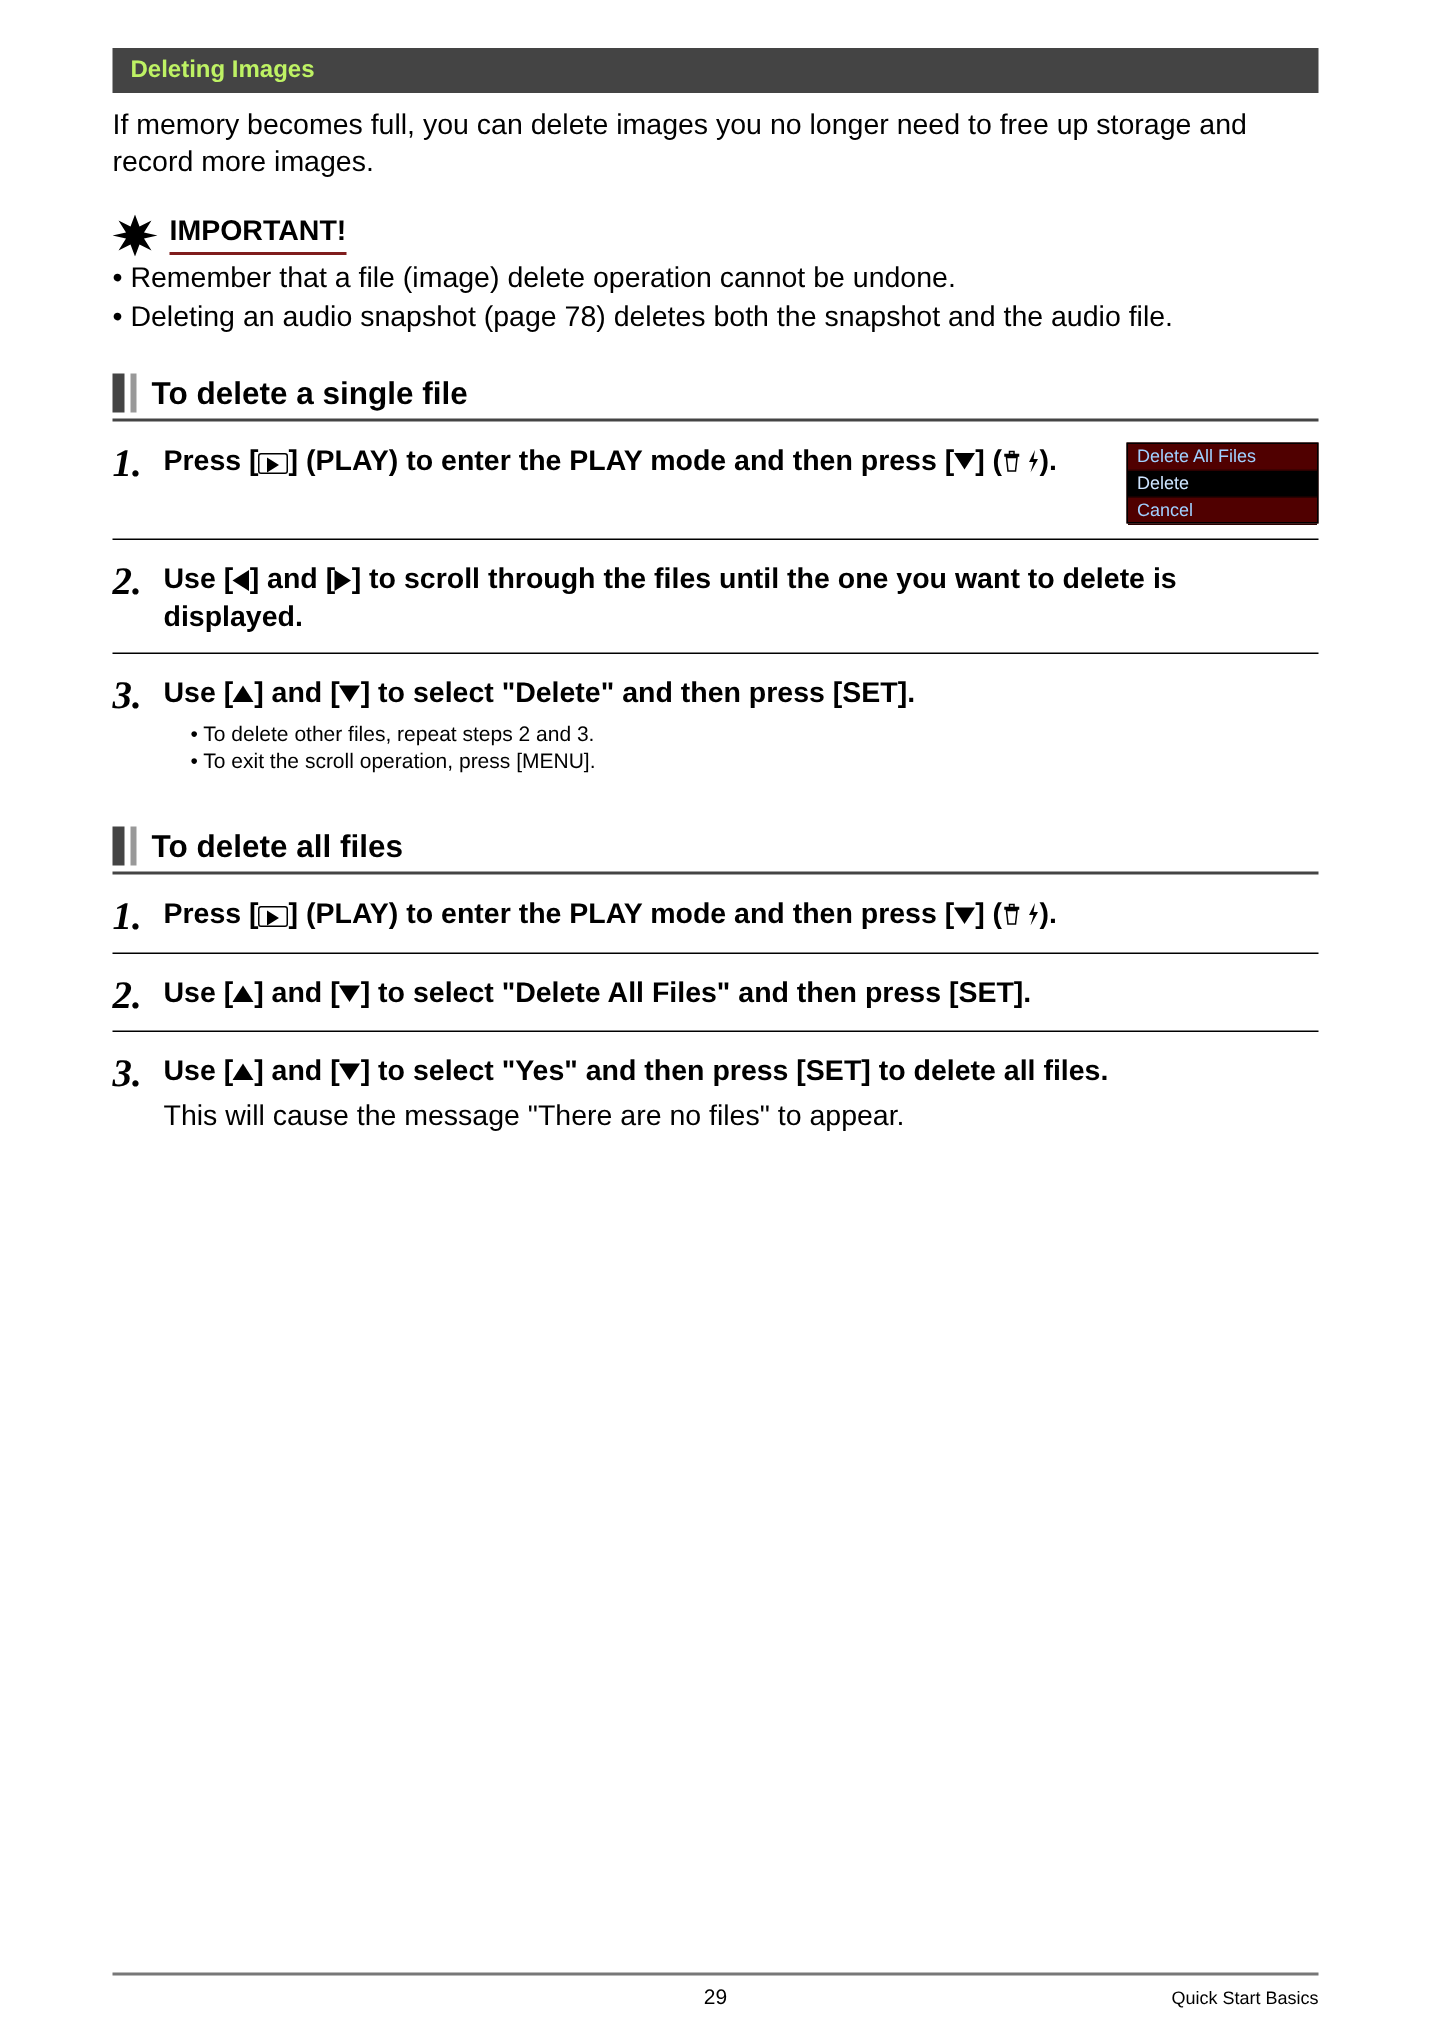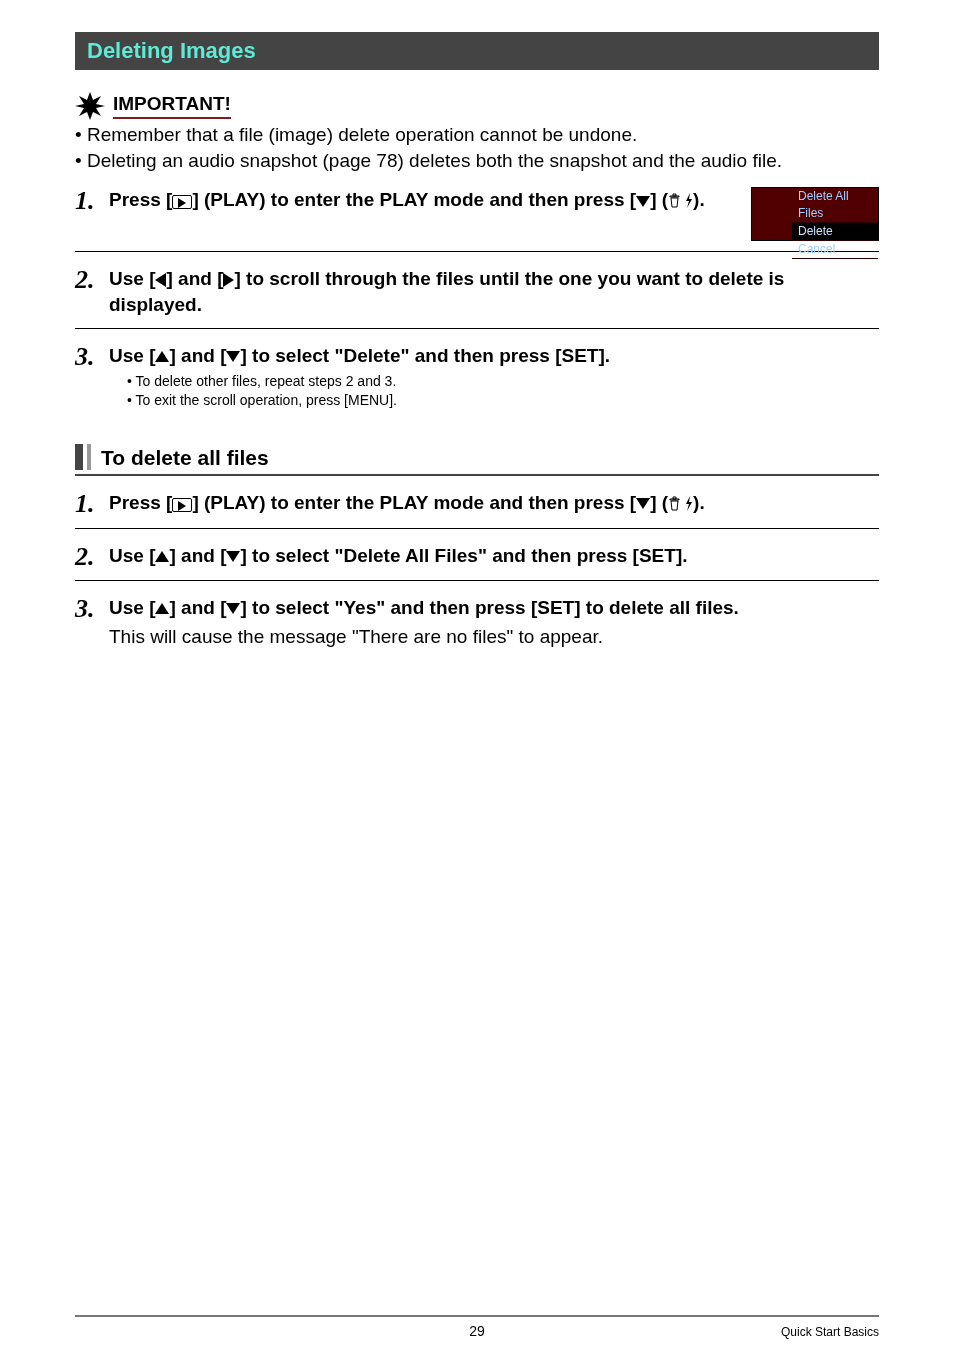--- a/index.html
+++ b/index.html
@@ -11,23 +11,23 @@
     color: #000;
     width: 954px;
     height: 1357px;
     position: relative;
   }
   .page {
     padding: 32px 75px 0 75px;
   }
   .section-hdr {
     background: #444;
-    color: #5eead4;
-    font-weight: bold;
-    font-size: 22px;
+    color: #bef264;
+    font-weight: bold;
+    font-size: 16px;
     padding: 6px 12px;
   }
   .intro {
     font-size: 19px;
     margin-top: 10px;
     line-height: 1.3;
   }
   .important-row {
     margin-top: 22px;
     display: flex;
@@ -149,21 +149,20 @@
   .menu-screenshot {
     width: 128px;
     height: 54px;
     background: #500000;
     border: 1px solid #000;
     font-size: 12px;
     color: #a0d0ff;
     line-height: 17px;
     flex-shrink: 0;
     margin-left: 18px;
-    padding-left: 40px;
   }
   .menu-screenshot div {
     padding: 0 6px;
     border-bottom: 1px solid #2b0000;
   }
   .menu-screenshot .highlight {
     background: #000000;
     color: #cde4ff;
   }
   .footer {
@@ -186,33 +185,39 @@
     font-size: 12px;
   }
 </style>
 </head>
 <body>
 
 <div class="page">
 
   <div class="section-hdr">Deleting Images</div>
 
+  <div class="intro">If memory becomes full, you can delete images you no longer need to free up storage and record more images.</div>
 
   <div class="important-row">
     <svg class="burst-icon" viewBox="0 0 30 28">
       <polygon points="15,0 18,8 26,4 21,12 30,14 21,16 26,24 18,20 15,28 12,20 4,24 9,16 0,14 9,12 4,4 12,8" fill="#000"></polygon>
     </svg>
     <span class="important-label">IMPORTANT!</span>
   </div>
 
   <ul class="bullets">
     <li>Remember that a file (image) delete operation cannot be undone.</li>
     <li>Deleting an audio snapshot (page 78) deletes both the snapshot and the audio file.</li>
   </ul>
 
+  <div class="sub-hdr-wrap">
+    <div class="sub-hdr-bar"></div>
+      <div class="sub-hdr-bar2"></div>
+    <div class="sub-hdr-text">To delete a single file</div>
+  </div>
 
   <div class="step">
     <div class="step-row">
       <div class="step-num">1.</div>
       <div class="step-body">
         <span>Press [</span><span class="glyph-box"><span class="play-icon-box"></span></span><span>] (PLAY) to enter the PLAY mode and then press [</span><span class="tri tri-down"></span><span>] (</span><span class="trash-flash">
             <svg width="13" height="15" viewBox="0 0 13 15">
               <path d="M2 3h9v1H2zM3 5h7l-1 9H4zM5 1h3v2H5z" fill="none" stroke="#000" stroke-width="1"></path>
             </svg>
             <svg width="9" height="15" viewBox="0 0 9 15">

